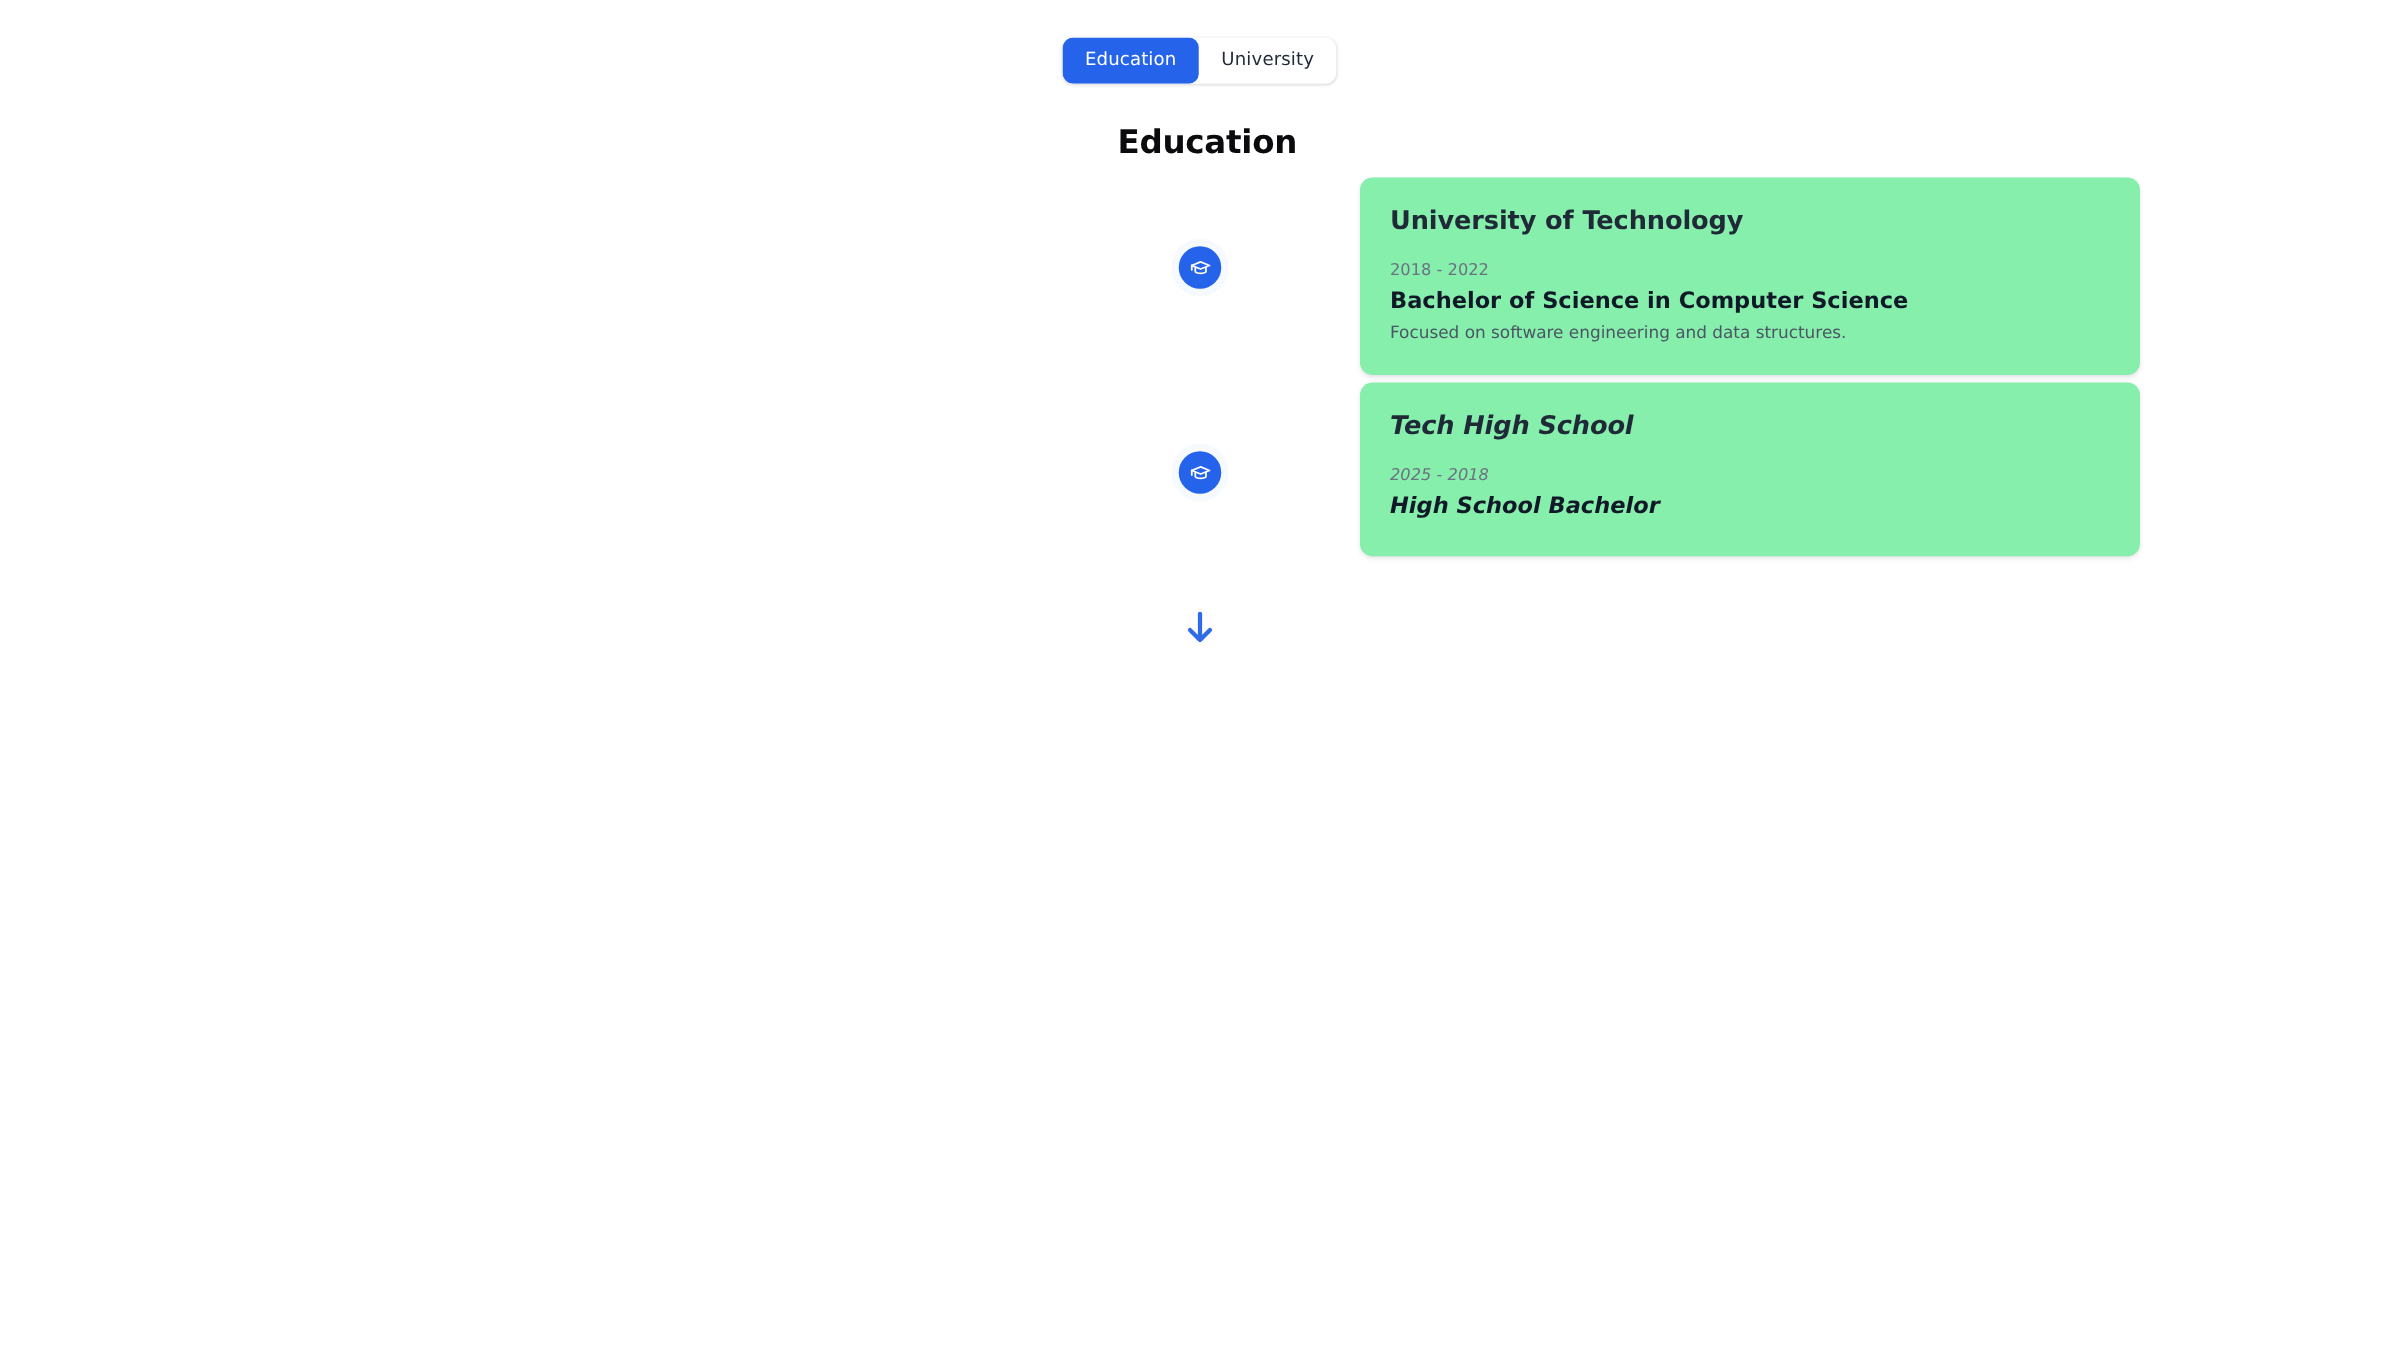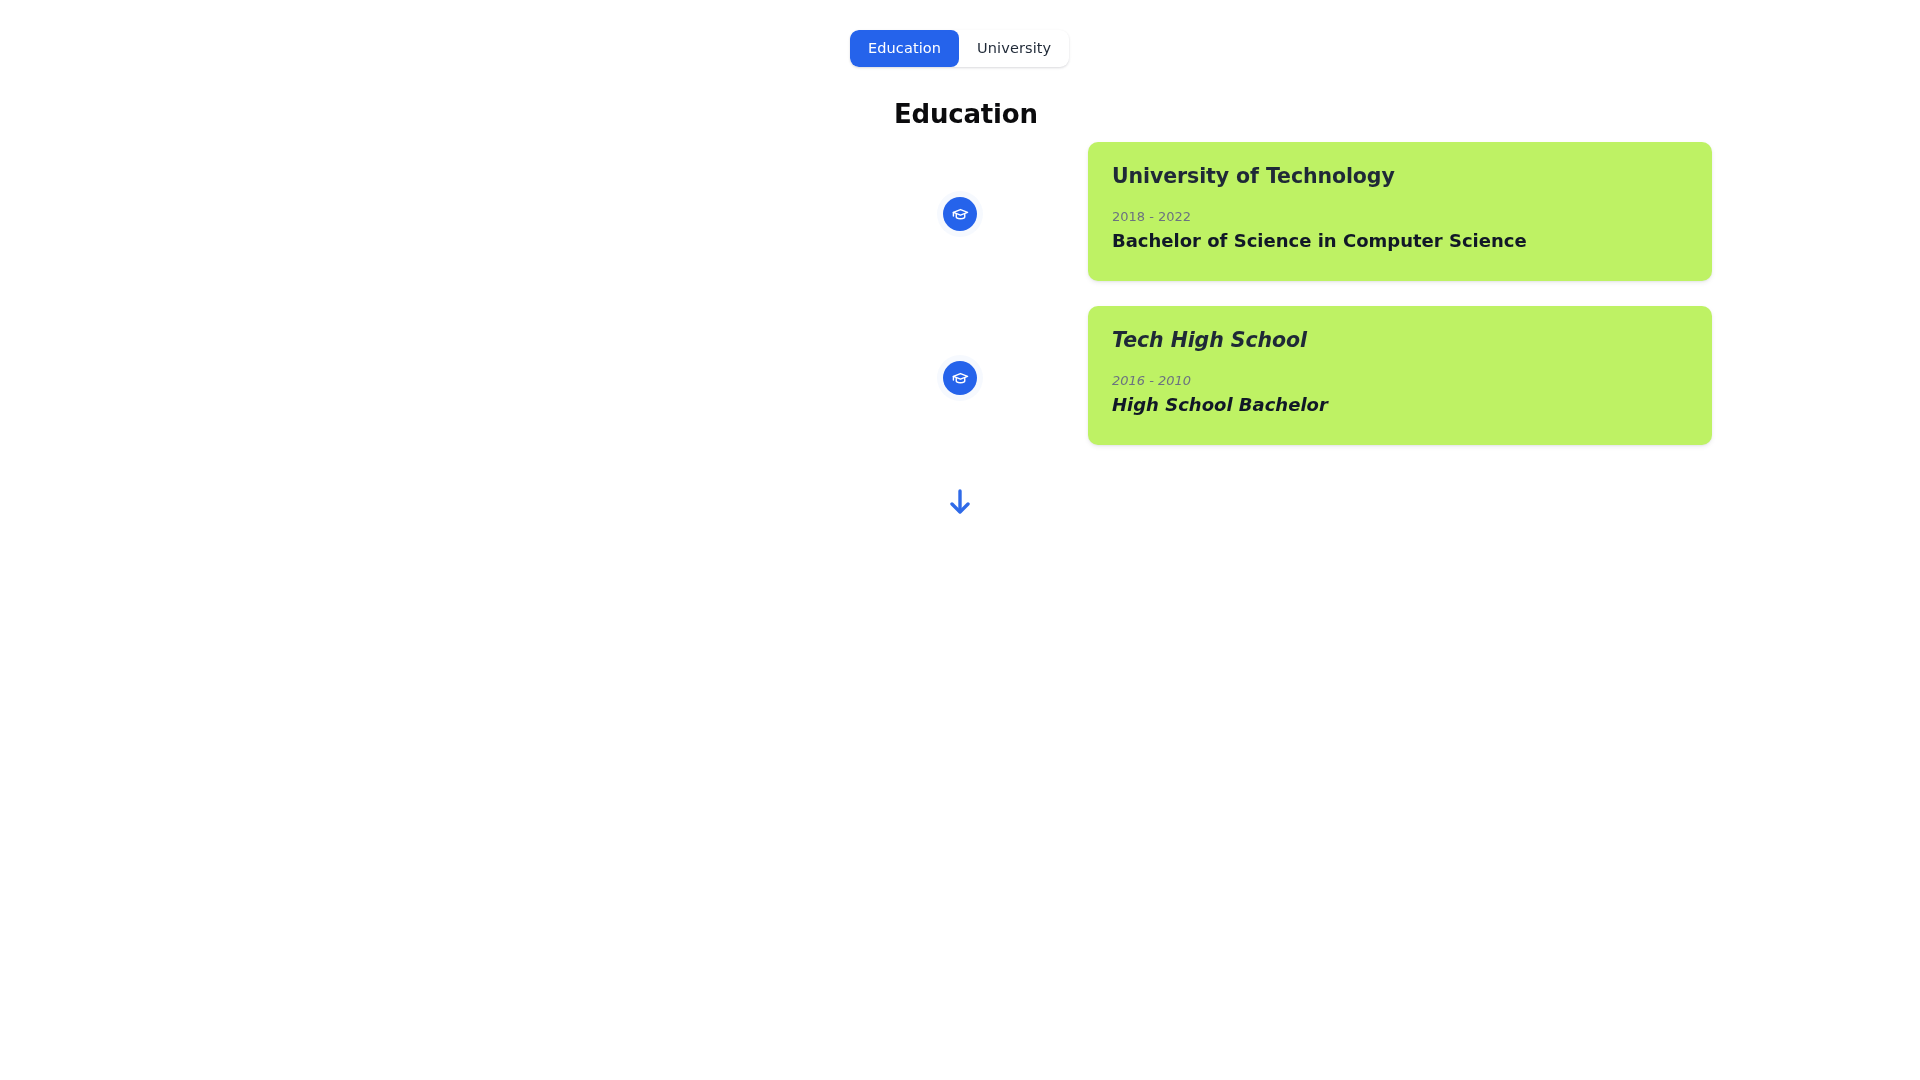--- a/index.html
+++ b/index.html
@@ -92,21 +92,21 @@
     width: 26px;
     height: 30px;
     pointer-events: auto;
     cursor: pointer;
   }
 
   
   .card {
     position: absolute;
     width: 624px;
-    background: #bef264;
+    background: #86efac;
     border-radius: 10px;
     box-shadow: 0 2px 5px rgba(16, 24, 40, 0.07), 0 1px 2px rgba(16, 24, 40, 0.05);
     box-sizing: border-box;
     padding: 22px 24px 24px 24px;
   }
   .card-title {
     font-size: 20.5px;
     font-weight: bold;
     color: #1f2937;
     letter-spacing: -0.1px;
@@ -175,19 +175,20 @@
       <path d="M5 17 L13 25 L21 17"></path>
     </svg>
   </div>
 
 </div>
 
 <div class="card" style="left:1088px; top:142px;">
   <div class="card-title">University of Technology</div>
   <div class="card-date">2018 - 2022</div>
   <div class="card-subtitle">Bachelor of Science in Computer Science</div>
+  <div class="card-desc">Focused on software engineering and data structures.</div>
 </div>
 
 <div class="card" style="left:1088px; top:306px;font-style:italic;">
   <div class="card-title">Tech High School</div>
-  <div class="card-date">2016 - 2010</div>
+  <div class="card-date">2025 - 2018</div>
   <div class="card-subtitle">High School Bachelor</div>
 </div>
 
 </body></html>

